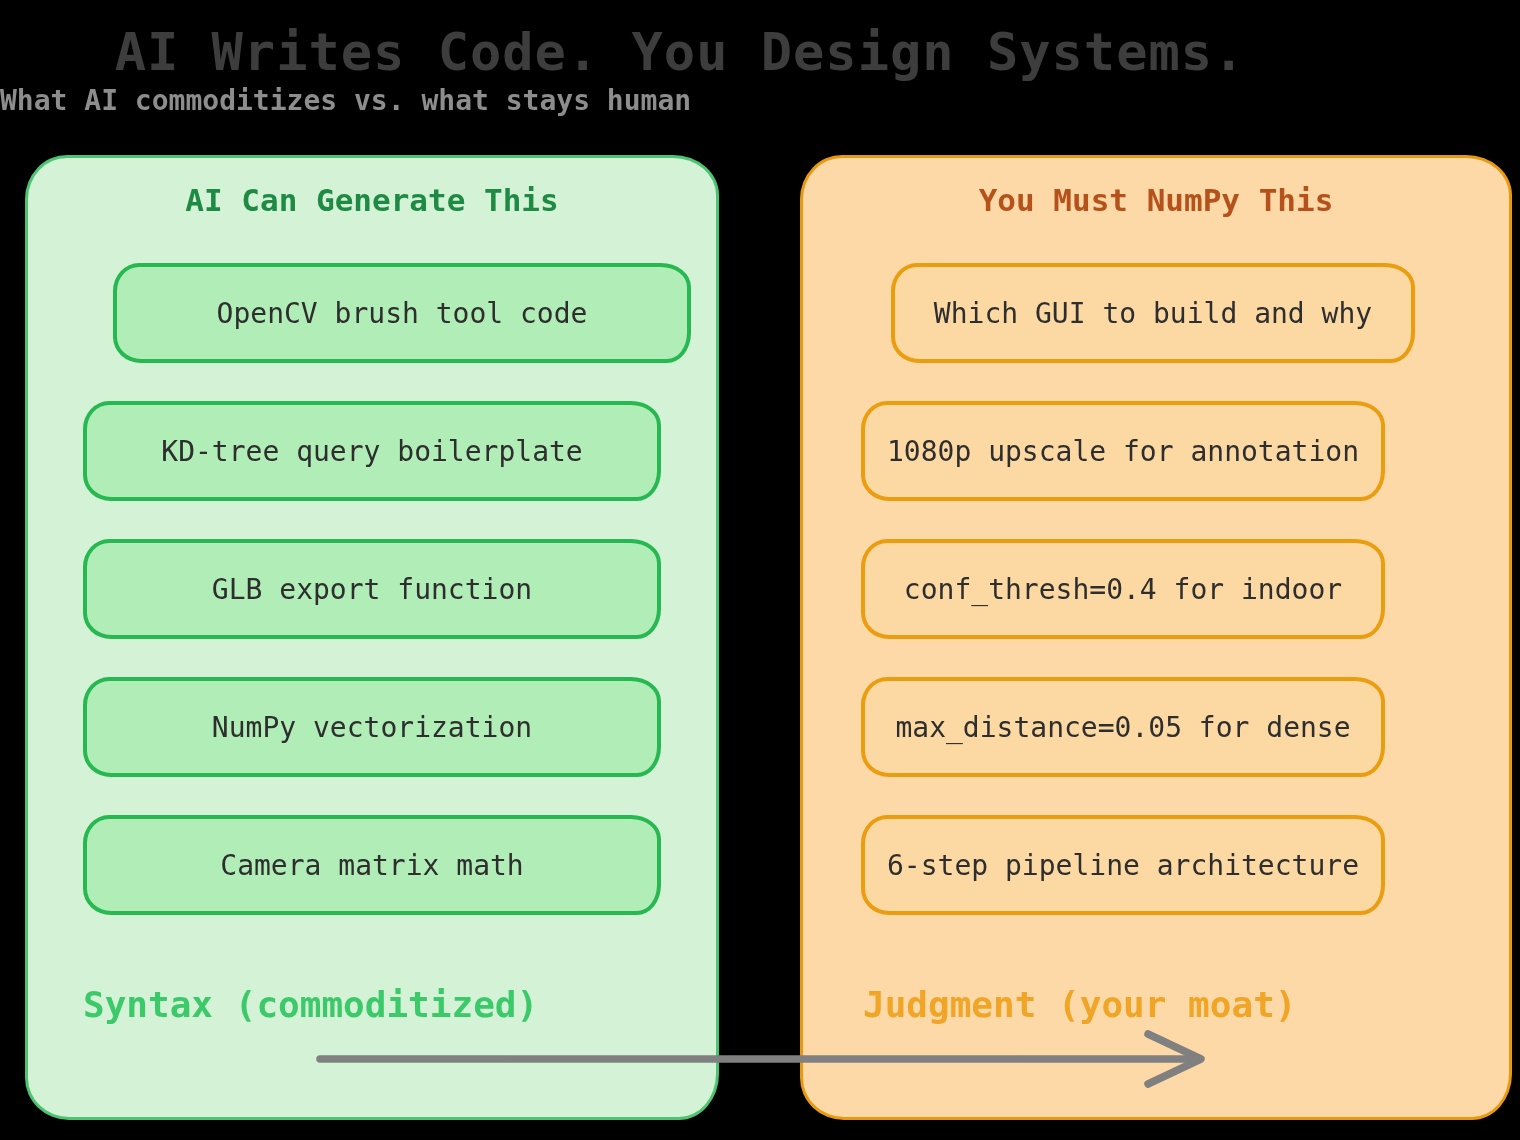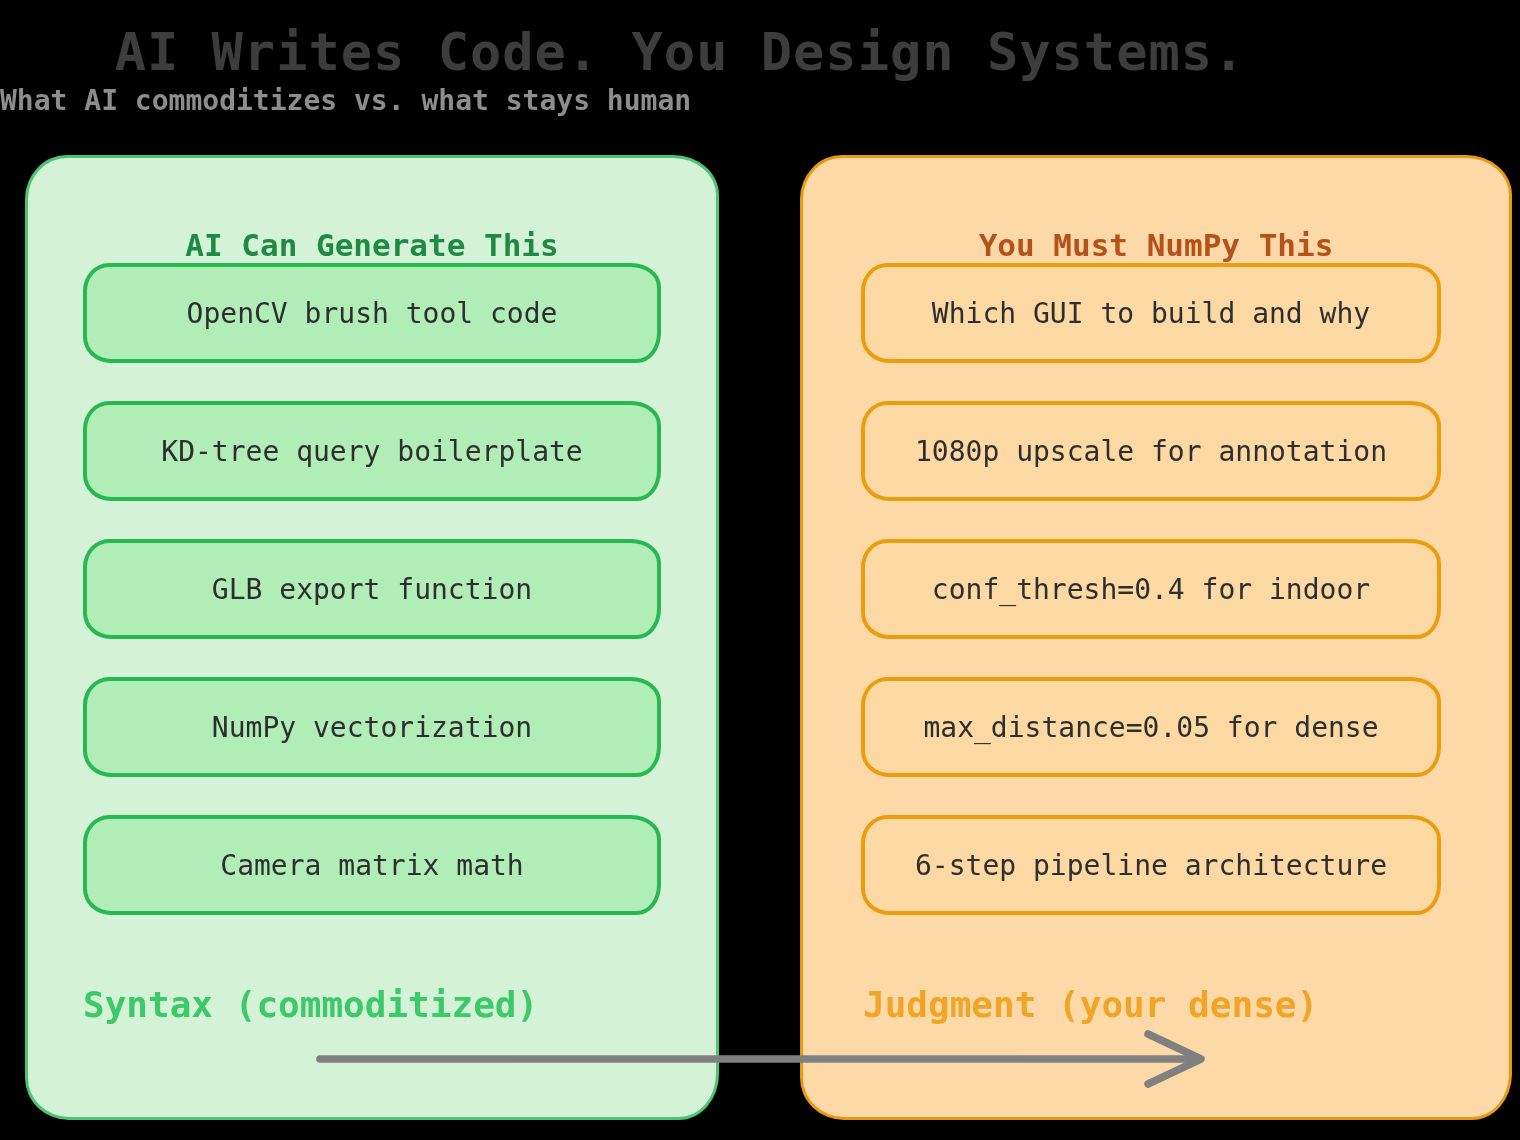--- a/index.html
+++ b/index.html
@@ -58,21 +58,20 @@
     border: 3px solid #e8990f;
   }
   .panel-header {
     position: absolute;
     top: 24px;
     left: 0;
     width: 100%;
     text-align: center;
     font-size: 31px;
     font-weight: bold;
-    margin-top: 45px;
   }
   .panel.green .panel-header { color: #1e8a44; }
   .panel.orange .panel-header { color: #b5521c; }
   
   .item {
     position: absolute;
     left: 55px;
     width: 578px;
     height: 100px;
     box-sizing: border-box;
@@ -83,25 +82,25 @@
     font-size: 28px;
     color: #2e2e2e;
     white-space: nowrap;
   }
   .panel.green .item {
     background: #b1edb7;
     border: 4px solid #27b851;
   }
   .panel.orange .item {
     left: 58px;
-    width: 580px;
+    width: 524px;
     background: #fcd8a3;
     border: 4px solid #eb9d10;
   }
-  .item.i1 { top: 105px; }
+  .item.i1 { top: 105px; margin-left: 30px; }
   .item.i2 { top: 243px; }
   .item.i3 { top: 381px; }
   .item.i4 { top: 519px; text-align: right; }
   .item.i5 { top: 657px; text-align: right; }
   
   .footer-label {
     position: absolute;
     top: 826px;
     font-size: 36px;
     font-weight: bold;
@@ -137,21 +136,21 @@
     <div class="footer-label">Syntax (commoditized)</div>
   </div>
 
   <div class="panel orange">
     <div class="panel-header">You Must NumPy This</div>
     <div class="item i1">Which GUI to build and why</div>
     <div class="item i2">1080p upscale for annotation</div>
     <div class="item i3">conf_thresh=0.4 for indoor</div>
     <div class="item i4">max_distance=0.05 for dense</div>
     <div class="item i5">6-step pipeline architecture</div>
-    <div class="footer-label">Judgment (your dense)</div>
+    <div class="footer-label">Judgment (your moat)</div>
   </div>
 
   <svg id="arrow-svg" viewBox="0 0 1520 1140" xmlns="http://www.w3.org/2000/svg">
     <line x1="320" y1="1059" x2="1192" y2="1059" stroke="#808080" stroke-width="7.5" stroke-linecap="round"></line>
     <polyline points="1148,1034 1201,1059 1148,1084" fill="none" stroke="#808080" stroke-width="7.5" stroke-linecap="round" stroke-linejoin="round"></polyline>
   </svg>
 
 </div>
 
 </body></html>

